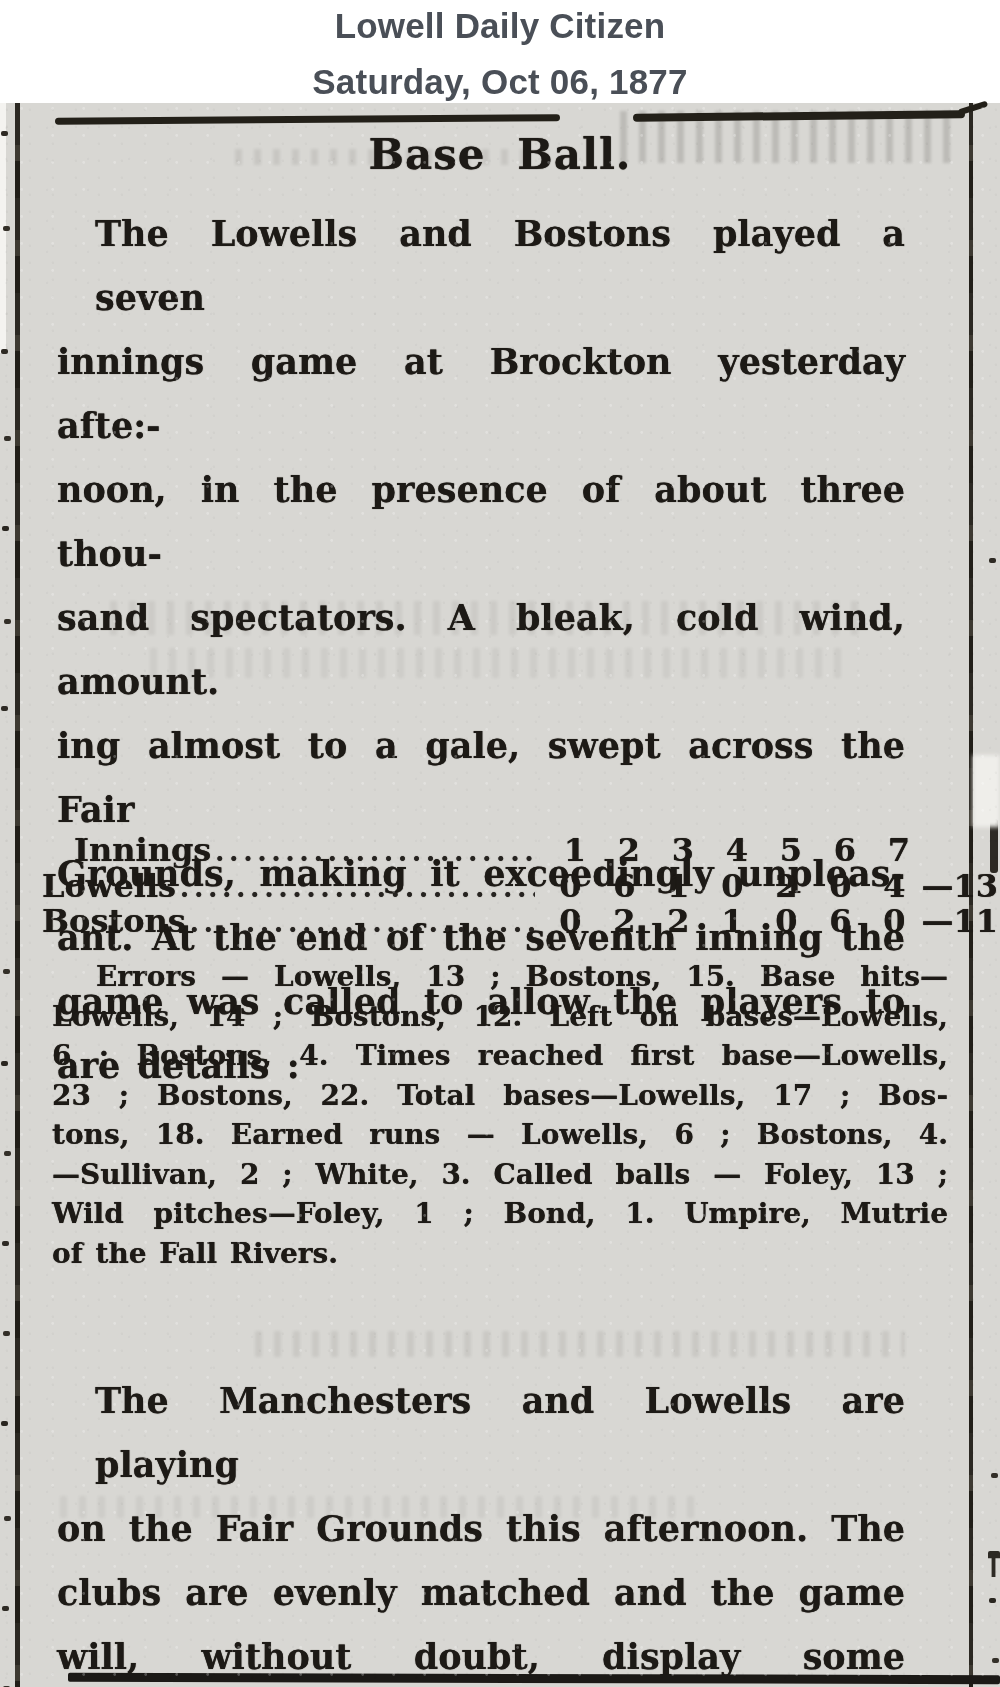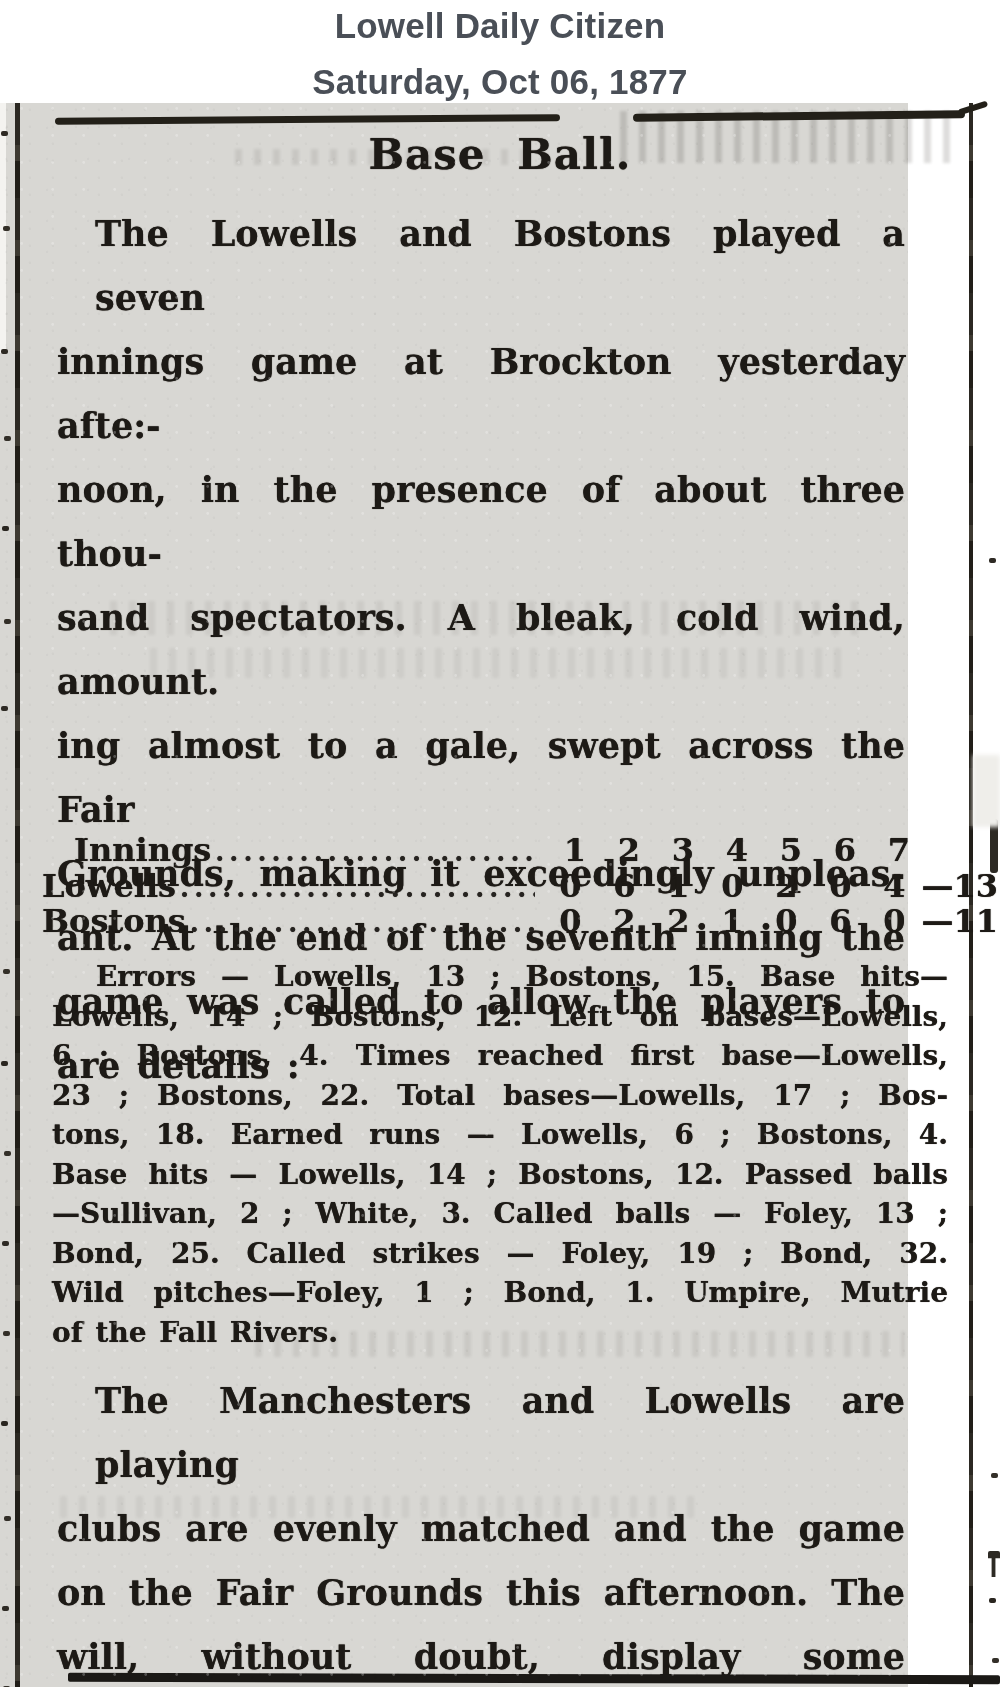--- a/index.html
+++ b/index.html
@@ -7,21 +7,21 @@
         font-family:"Liberation Sans", sans-serif;}
 
   
   .hdr{position:absolute;top:0;left:0;width:1000px;height:103px;background:#ffffff;text-align:center;}
   .hdr .title{position:absolute;top:6px;left:0;width:100%;font-size:35px;font-weight:700;
               color:#4a4f57;letter-spacing:.2px;}
   .hdr .date{position:absolute;top:62px;left:0;width:100%;font-size:35px;font-weight:700;
              color:#4a4f57;letter-spacing:.2px;}
 
   
-  .scan{position:absolute;top:103px;left:0;width:908px;height:1584px;background:#d8d7d3;
+  .scan{position:absolute;top:103px;left:0;width:1000px;height:1584px;background:#d8d7d3;
         font-family:"DejaVu Serif", serif;color:#1d1a16;}
   .noise{position:absolute;inset:0;pointer-events:none;opacity:.5;
      background-image:
        radial-gradient(circle at 30% 40%, rgba(0,0,0,.06) 1px, transparent 1.6px),
        radial-gradient(circle at 70% 20%, rgba(255,255,255,.5) 1px, transparent 1.8px),
        radial-gradient(circle at 15% 80%, rgba(0,0,0,.05) 1px, transparent 1.5px);
      background-size:23px 17px, 31px 27px, 41px 31px;}
 
   .rule-v{position:absolute;top:0;bottom:0;background:repeating-linear-gradient(180deg,
             #2b2822 0 42px, #3d3931 42px 58px, #211e18 58px 95px);}
@@ -159,31 +159,29 @@
         <span class="tot">—11</span>
       </div>
     </div>
 
     <div class="stats">
       <div class="jl ind-s">Errors — Lowells, 13 ; Bostons, 15. Base hits—</div>
       <div class="jl">Lowells, 14 ; Bostons, 12. Left on bases—Lowells,</div>
       <div class="jl">6 ; Bostons, 4. Times reached first base—Lowells,</div>
       <div class="jl">23 ; Bostons, 22. Total bases—Lowells, 17 ; Bos-</div>
       <div class="jl">tons, 18. Earned runs — Lowells, 6 ; Bostons, 4.</div>
-      <div class="jl">Base hits — Lowells, 14 ; Bostons, 12. Passed balls</div>
       <div class="jl">—Sullivan, 2 ; White, 3. Called balls — Foley, 13 ;</div>
-      <div class="jl">Bond, 25. Called strikes — Foley, 19 ; Bond, 32.</div>
       <div class="jl">Wild pitches—Foley, 1 ; Bond, 1. Umpire, Mutrie</div>
       <div class="ll">of the Fall Rivers.</div>
     </div>
 
     <div class="bigpar par3">
       <div class="jl ind">The Manchesters and Lowells are playing</div>
+      <div class="jl">on the Fair Grounds this afternoon. The</div>
       <div class="jl">clubs are evenly matched and the game</div>
-      <div class="jl">on the Fair Grounds this afternoon. The</div>
       <div class="jl">will, without doubt, display some excellent</div>
 
     </div>
 
     <div class="bottom-bar"></div>
     <div class="noise"></div>
   </div>
 </div>
 
 </body></html>

